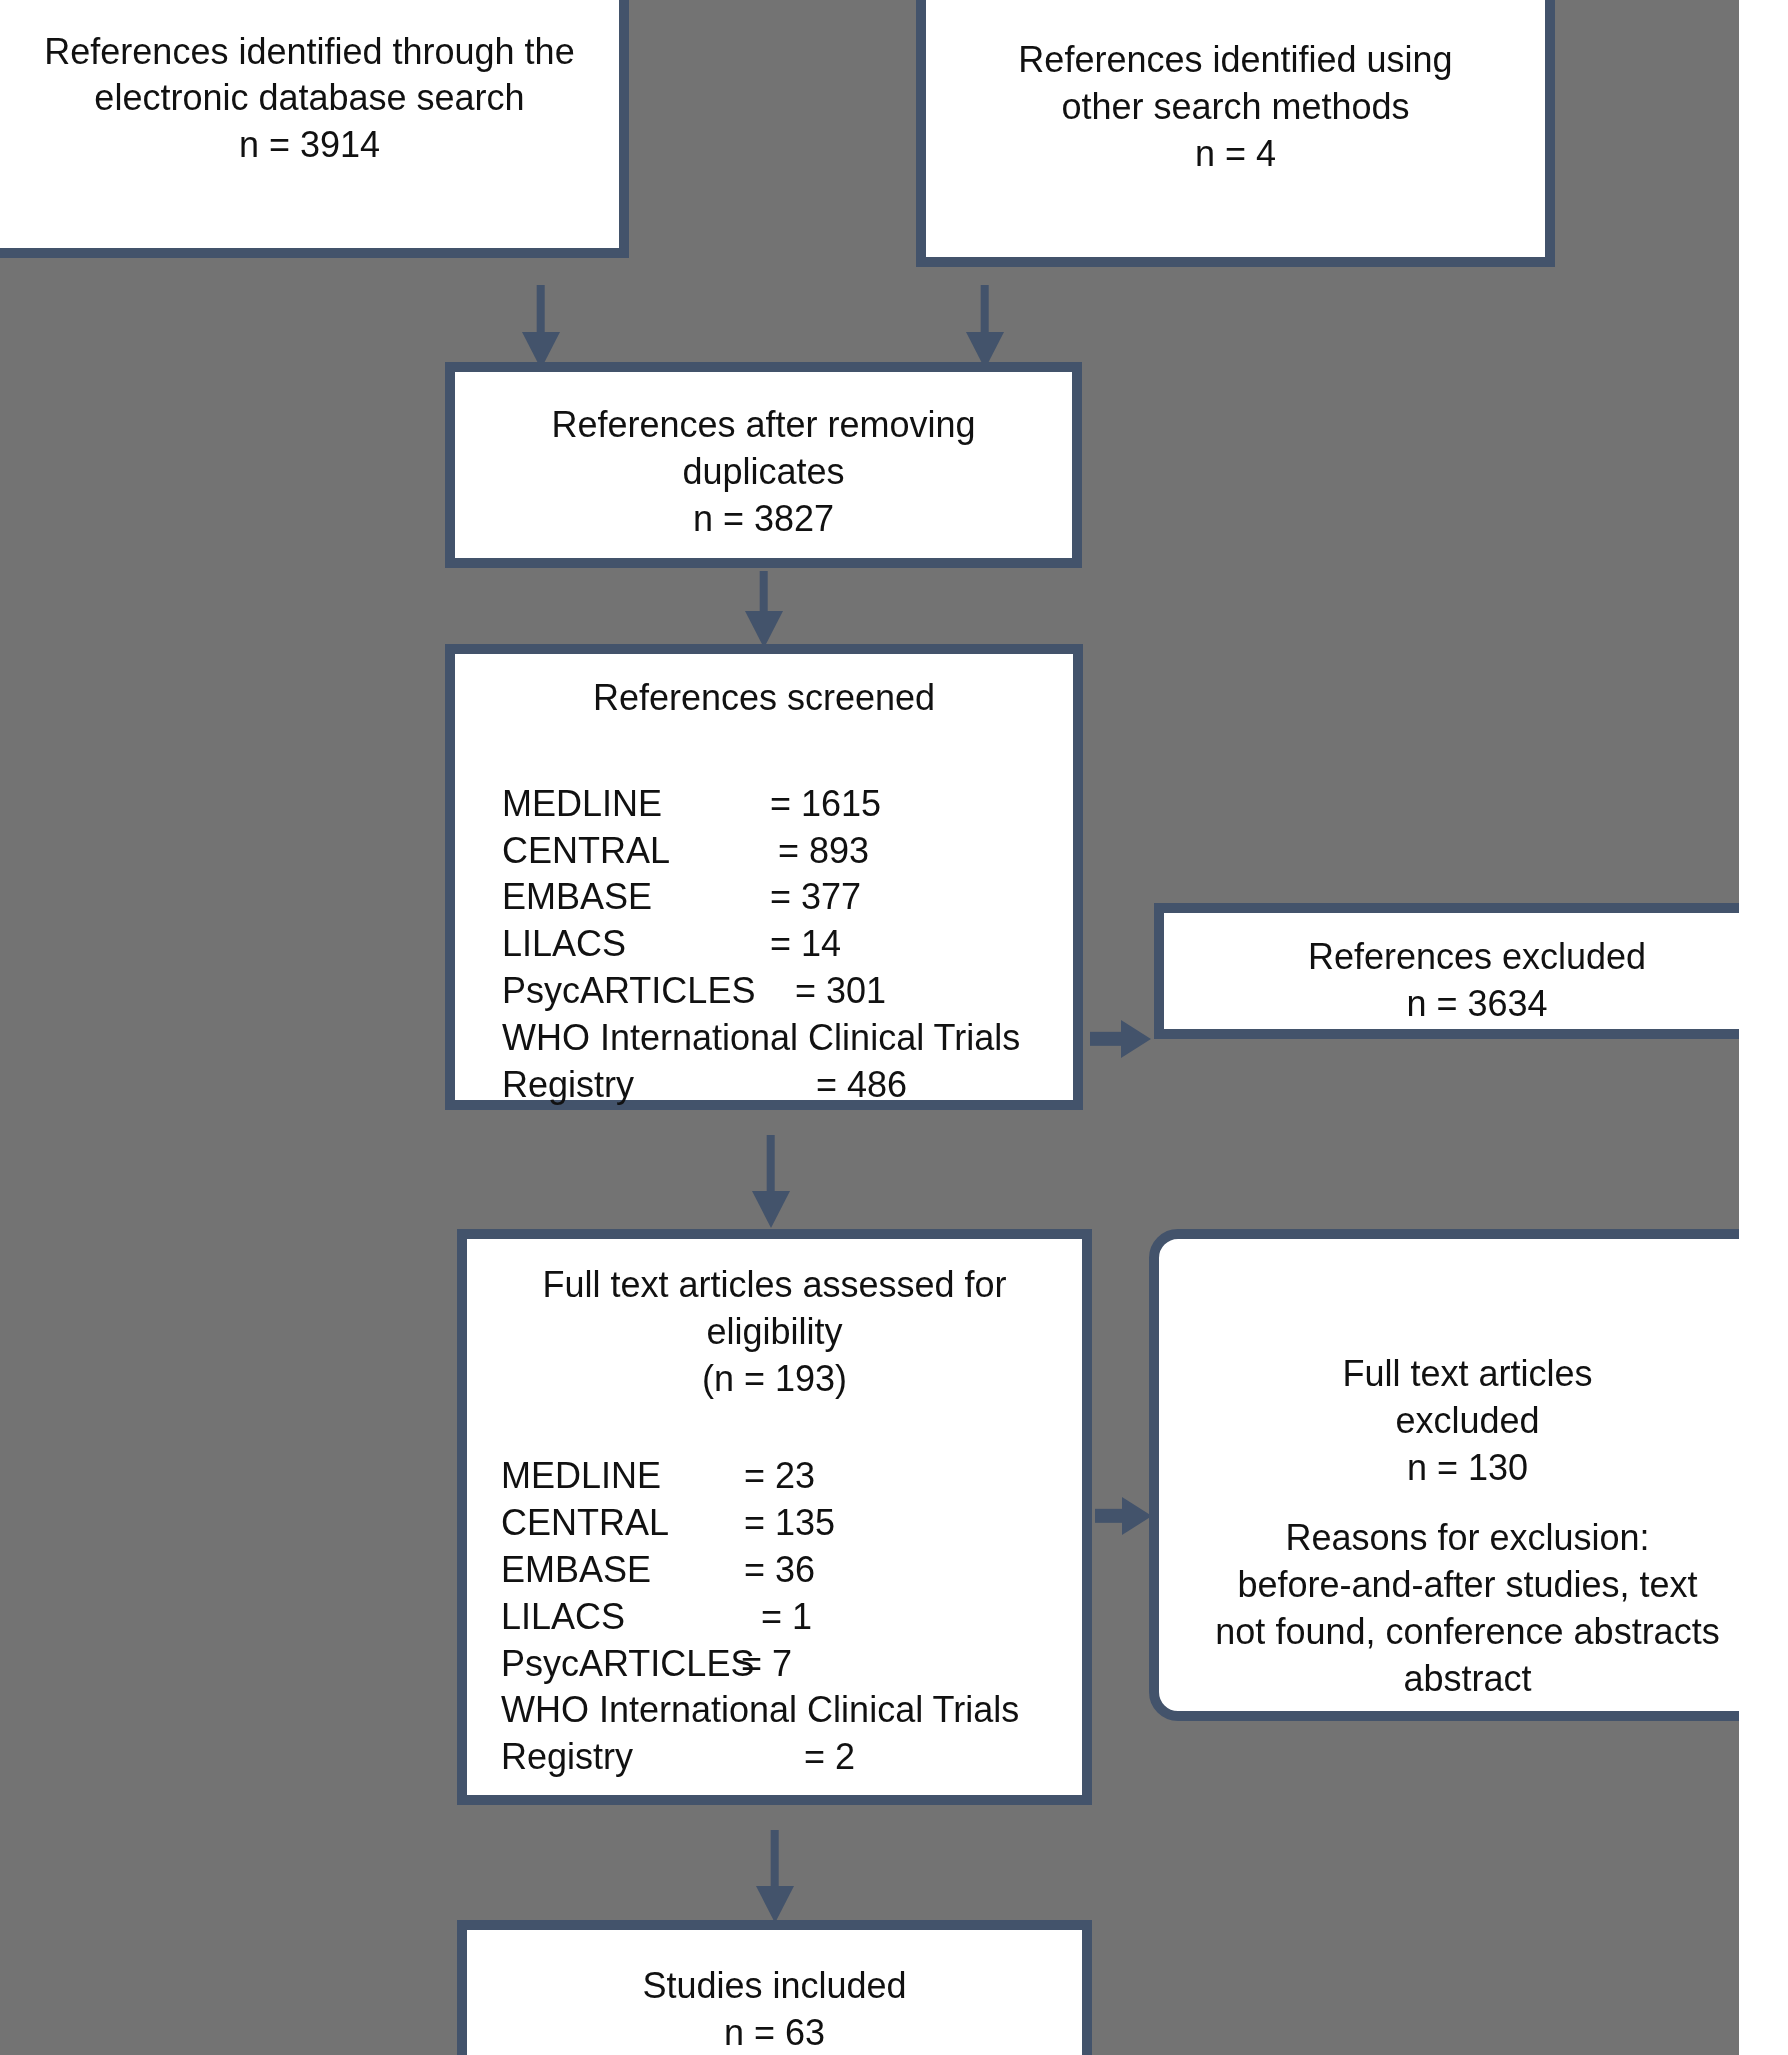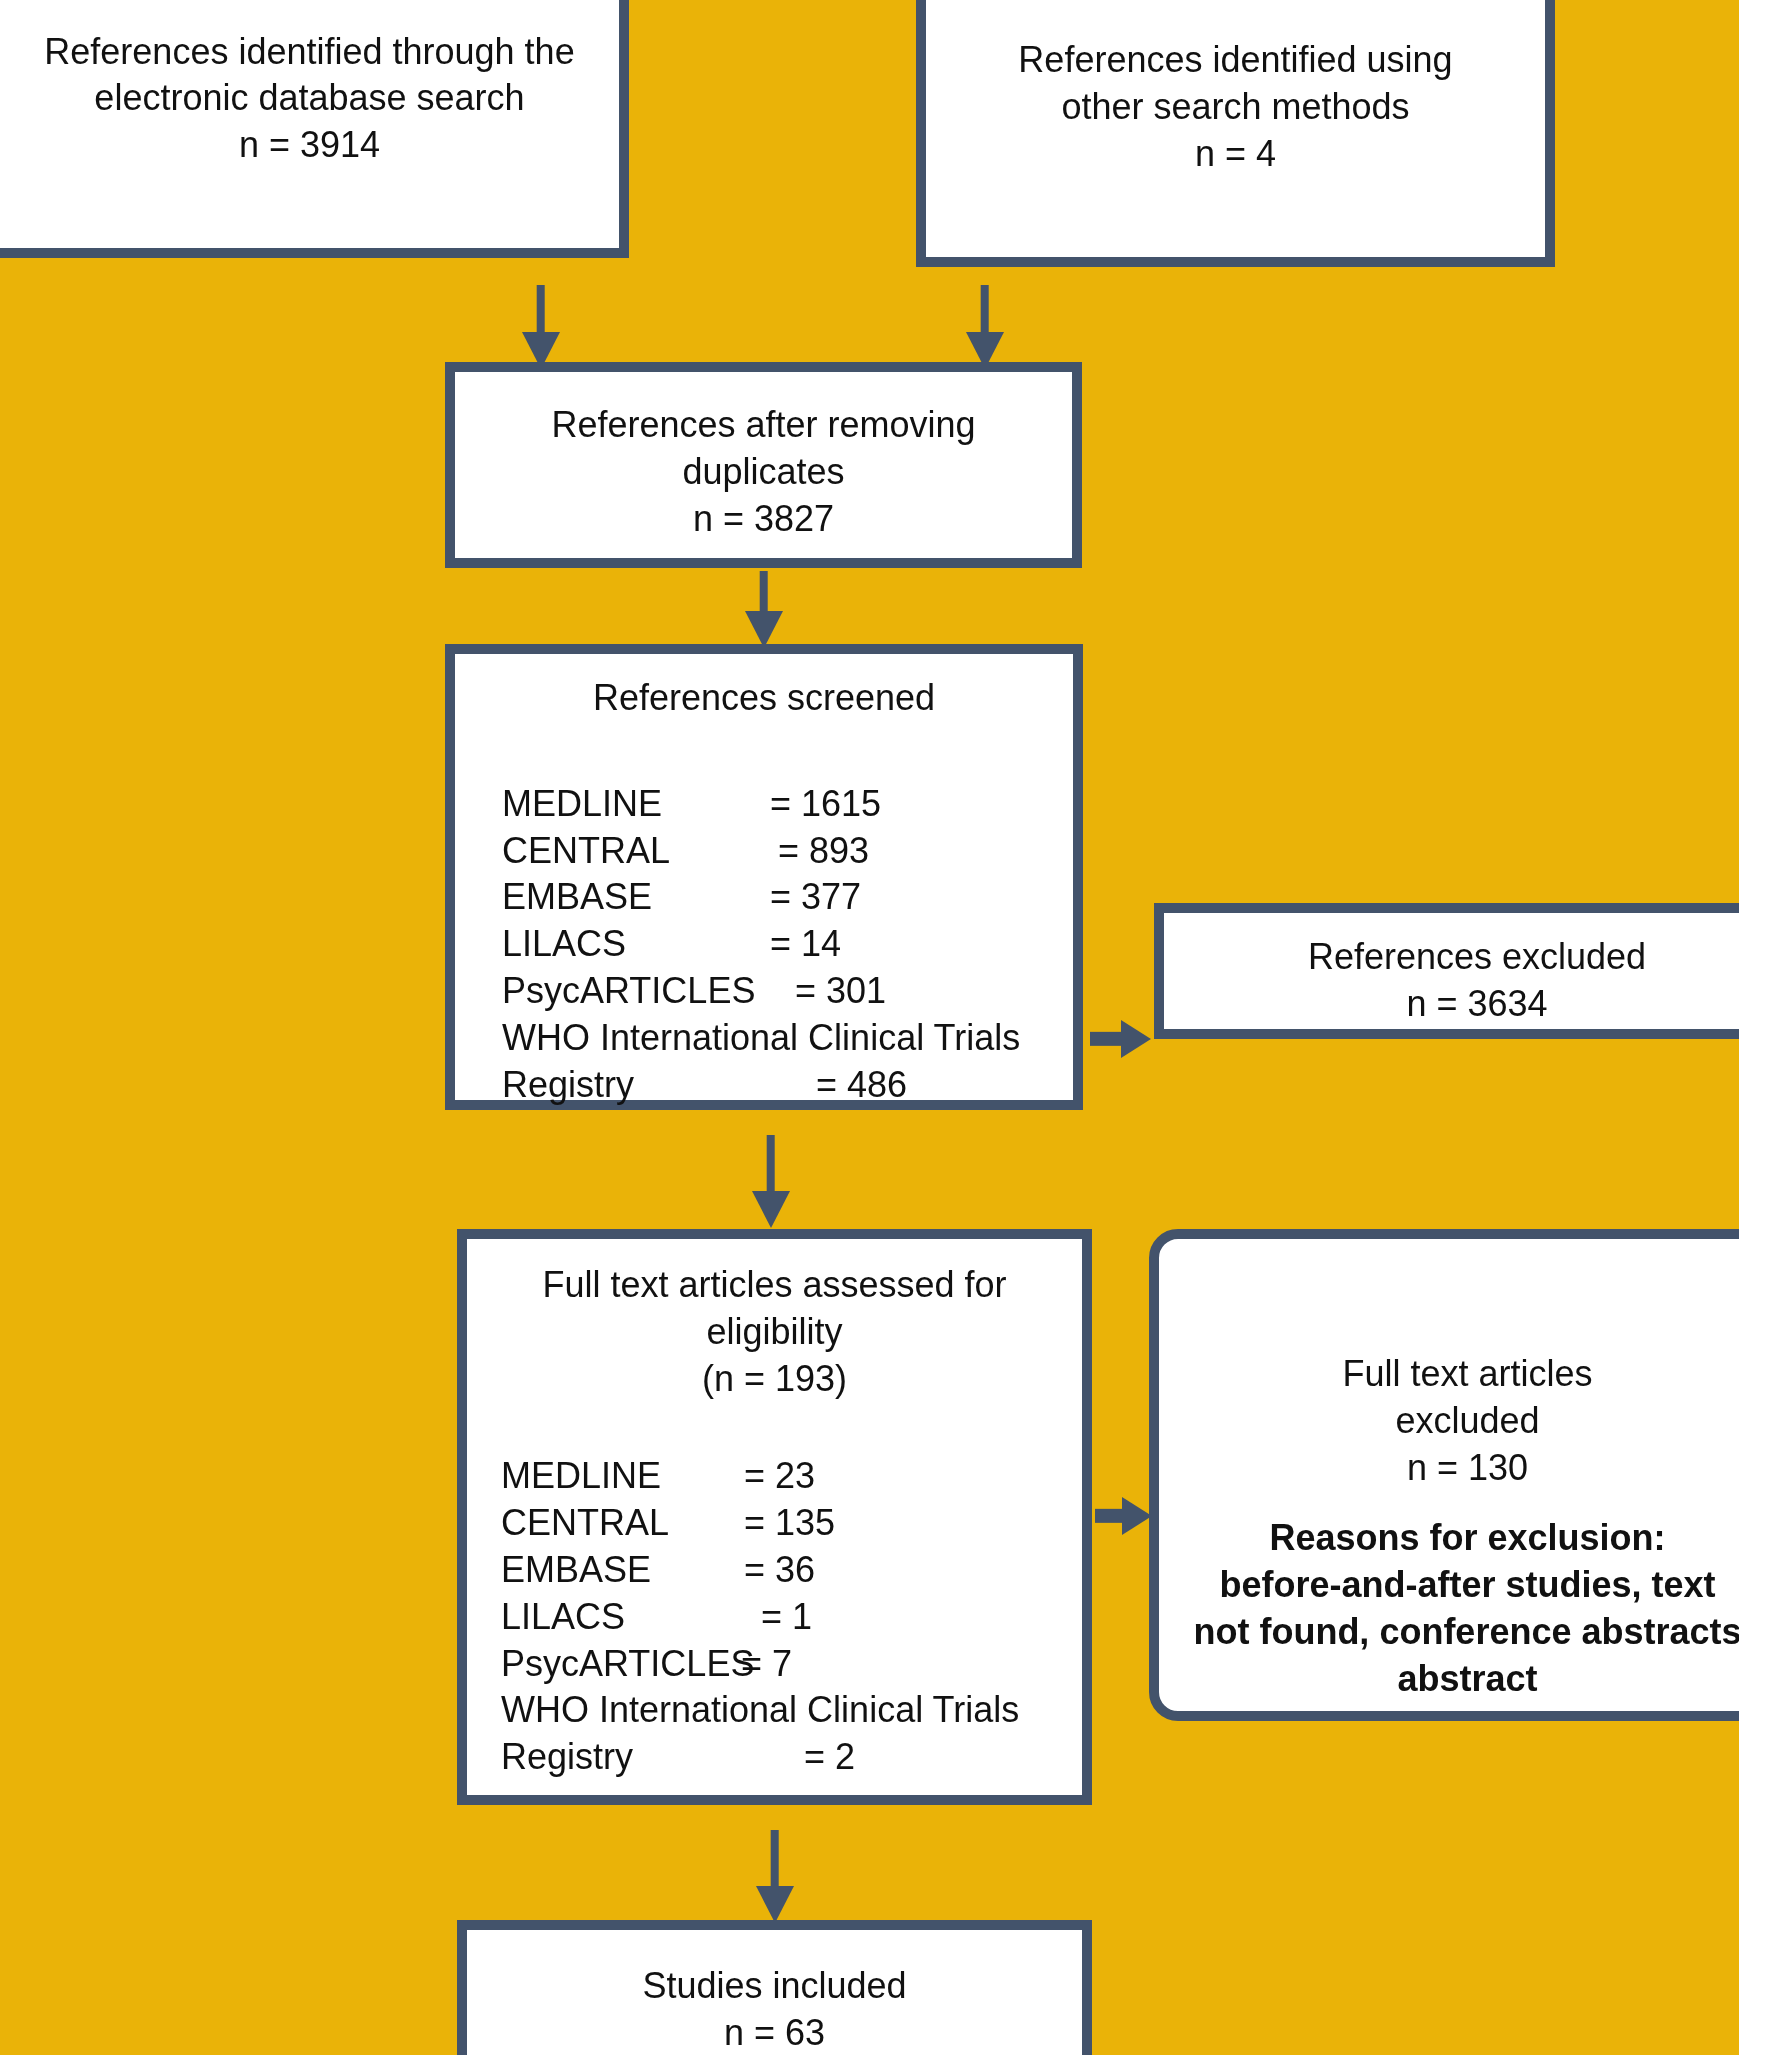--- a/index.html
+++ b/index.html
@@ -5,21 +5,21 @@
 <style>
   html, body {
     margin: 0;
     padding: 0;
     background: #ffffff;
   }
   #canvas {
     position: relative;
     width: 1739px;
     height: 2056px;
-    background: #eab308;
+    background: #737373;
     font-family: "Liberation Sans", "DejaVu Sans", sans-serif;
     overflow: hidden;
   }
   .box {
     position: absolute;
     box-sizing: border-box;
     border: 10px solid #43536b;
     background: #ffffff;
     display: flex;
     flex-direction: column;
@@ -231,21 +231,21 @@
     <div class="shaft" style="width:32px;"></div>
     <div class="head"></div>
   </div>
 
   <div class="box" style="left:1149px; top:1229px; width:637px; height:492px; padding-top:112px;border-radius:29px;">
     <div class="box-inner ctr">
       <div class="txt">Full text articles</div>
       <div class="txt">excluded</div>
       <div class="txt">n = 130</div>
     </div>
-    <div class="box-inner ctr" style="padding-top:24px;font-weight:bold;">
+    <div class="box-inner ctr" style="padding-top:24px;">
       <div class="txt">Reasons for exclusion:</div>
       <div class="txt">before-and-after studies, text</div>
       <div class="txt">not found, conference abstracts</div>
       <div class="txt">abstract</div>
     </div>
   </div>
 
   <div class="arrow-v" style="left:753px; top:1830px; width:43px; height:93px;">
     <div class="shaft" style="height:59px;"></div>
     <div class="head"></div>

